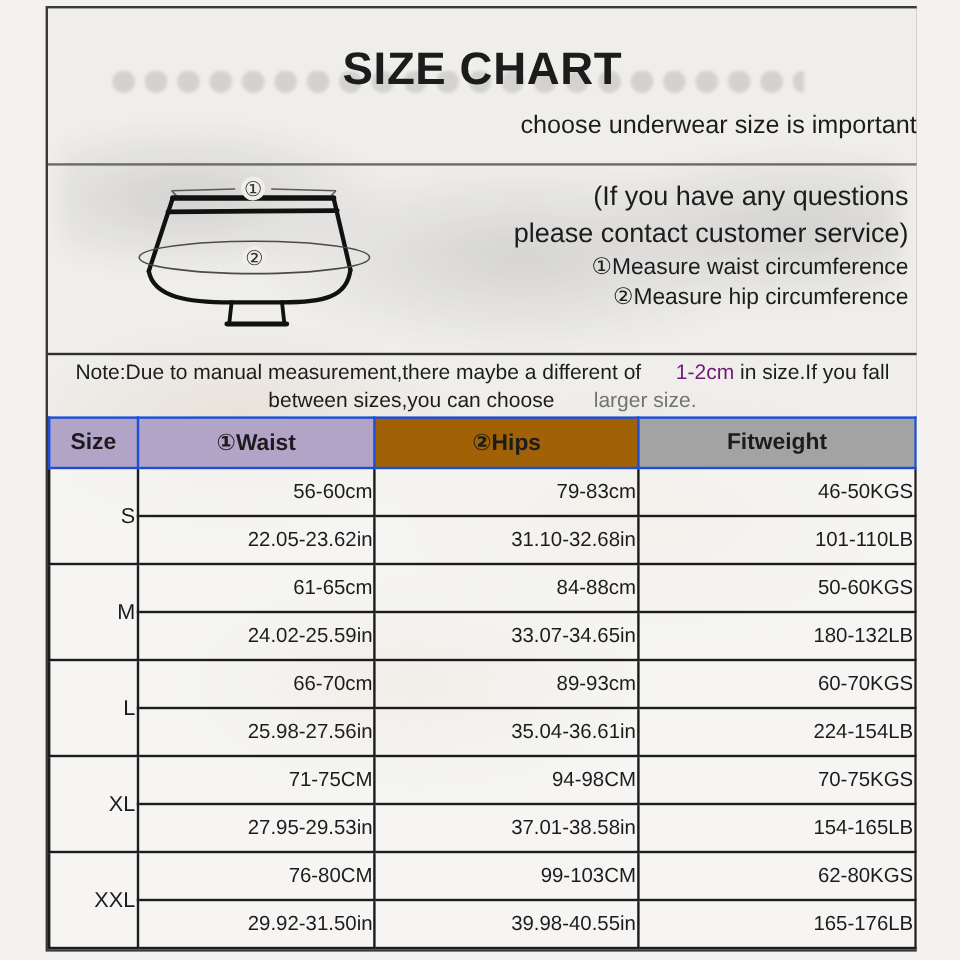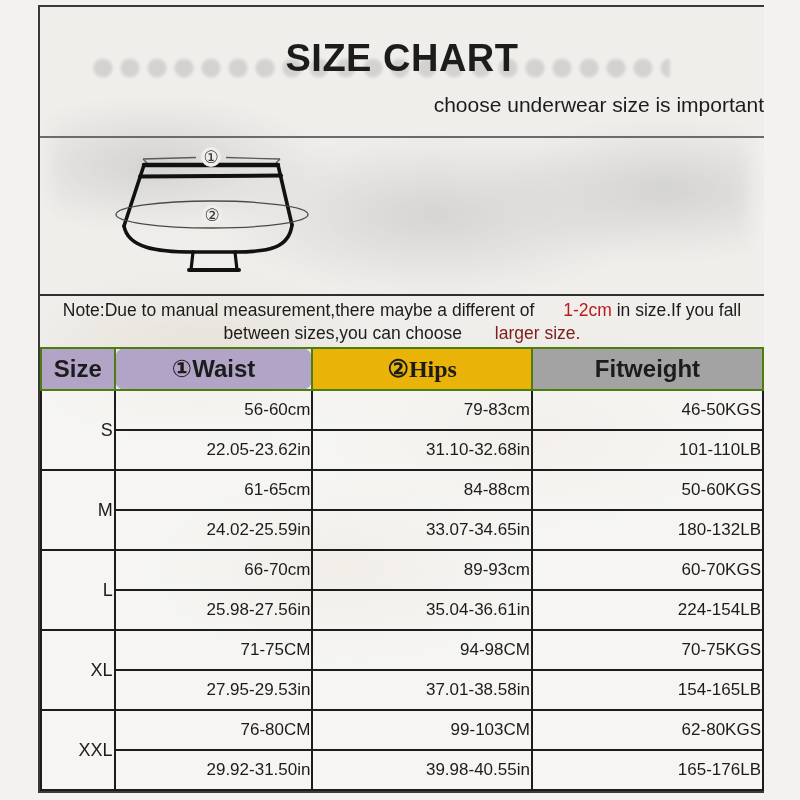--- a/index.html
+++ b/index.html
@@ -49,21 +49,21 @@
   .info{position:absolute;right:7px;top:10px;text-align:right;}
   .info .big{font-size:22.5px;line-height:31px;}
   .info .small{font-size:19px;line-height:25px;}
   
   .s-note{height:51px;display:flex;flex-direction:column;justify-content:center;
           text-align:center;font-size:17.5px;line-height:23px;}
   .red{font-weight:400;}
   
   .size-table{width:100%;border-collapse:collapse;table-layout:fixed;position:relative;z-index:1;}
   .size-table th{
-    height:38px;border:2px solid #4d7c0f;font-size:24px;font-weight:600;text-align:center;
+    height:38px;border:2px solid #1d4ed8;font-size:19px;font-weight:600;text-align:center;
   }
   .size-table td{
     height:36px;border:2px solid #1c1c1c;text-align:right;font-size:17px;
     background:rgba(252,251,249,.55);
   }
   .size-table td.size-col{font-size:18px;}
 </style>
 </head>
 <body>
 
@@ -100,43 +100,49 @@
           <path d="M98,110 L140,110" stroke-width="3.4"></path>
           <path d="M94,128 L144,128" stroke-width="4"></path>
         </g>
 
         <ellipse cx="117" cy="72.5" rx="96" ry="13.5" fill="none" stroke="#4a4a4a" stroke-width="1.3"></ellipse>
         <circle cx="116" cy="15" r="10" fill="#efeeeb"></circle>
         <text x="116" y="21" font-size="17" fill="#333" text-anchor="middle">①</text>
         <circle cx="117" cy="73" r="10" fill="#efeeeb"></circle>
         <text x="117" y="79" font-size="17" fill="#333" text-anchor="middle">②</text>
       </svg>
+      <div class="info">
+        <div class="big">(If you have any questions</div>
+        <div class="big">please contact customer service)</div>
+        <div class="small">①Measure waist circumference</div>
+        <div class="small">②Measure hip circumference</div>
+      </div>
     </section>
 
     <section class="s-note">
       <div>
-        <span>Note:Due to manual measurement,there maybe a different of </span><span class="red" style="color: #b91c1c; margin-left: 24px;">1-2cm</span><span> in size.If you fall</span>
+        <span>Note:Due to manual measurement,there maybe a different of </span><span class="red" style="color: #701a75; margin-left: 24px;">1-2cm</span><span> in size.If you fall</span>
       </div>
       <div>
-        <span>between sizes,you can choose </span><span class="red" style="color: #7f1d1d; padding-left: 28px;">larger size.</span>
+        <span>between sizes,you can choose </span><span class="red" style="color: #737373; padding-left: 28px;">larger size.</span>
       </div>
     </section>
 
     <table class="size-table">
       <colgroup>
         <col style="width:10.2%">
           <col style="width:27.4%">
           <col style="width:30.4%">
           <col style="width:32%">
       </colgroup>
       <thead>
         <tr>
           <th style="background: rgb(177, 164, 198);">Size</th>
-          <th style="background: rgb(177, 164, 198); border-radius: 10px;">①Waist</th>
-          <th style="background: #eab308; font-family: Liberation Serif, serif;">②Hips</th>
+          <th style="background: rgb(177, 164, 198);">①Waist</th>
+          <th style="background: #a16207;">②Hips</th>
           <th style="background: #a3a3a3;">Fitweight</th>
         </tr>
       </thead>
       <tbody>
         <tr>
           <td class="size-col" rowspan="2">S</td>
           <td>56-60cm</td>
           <td>79-83cm</td>
           <td>46-50KGS</td>
         </tr>

